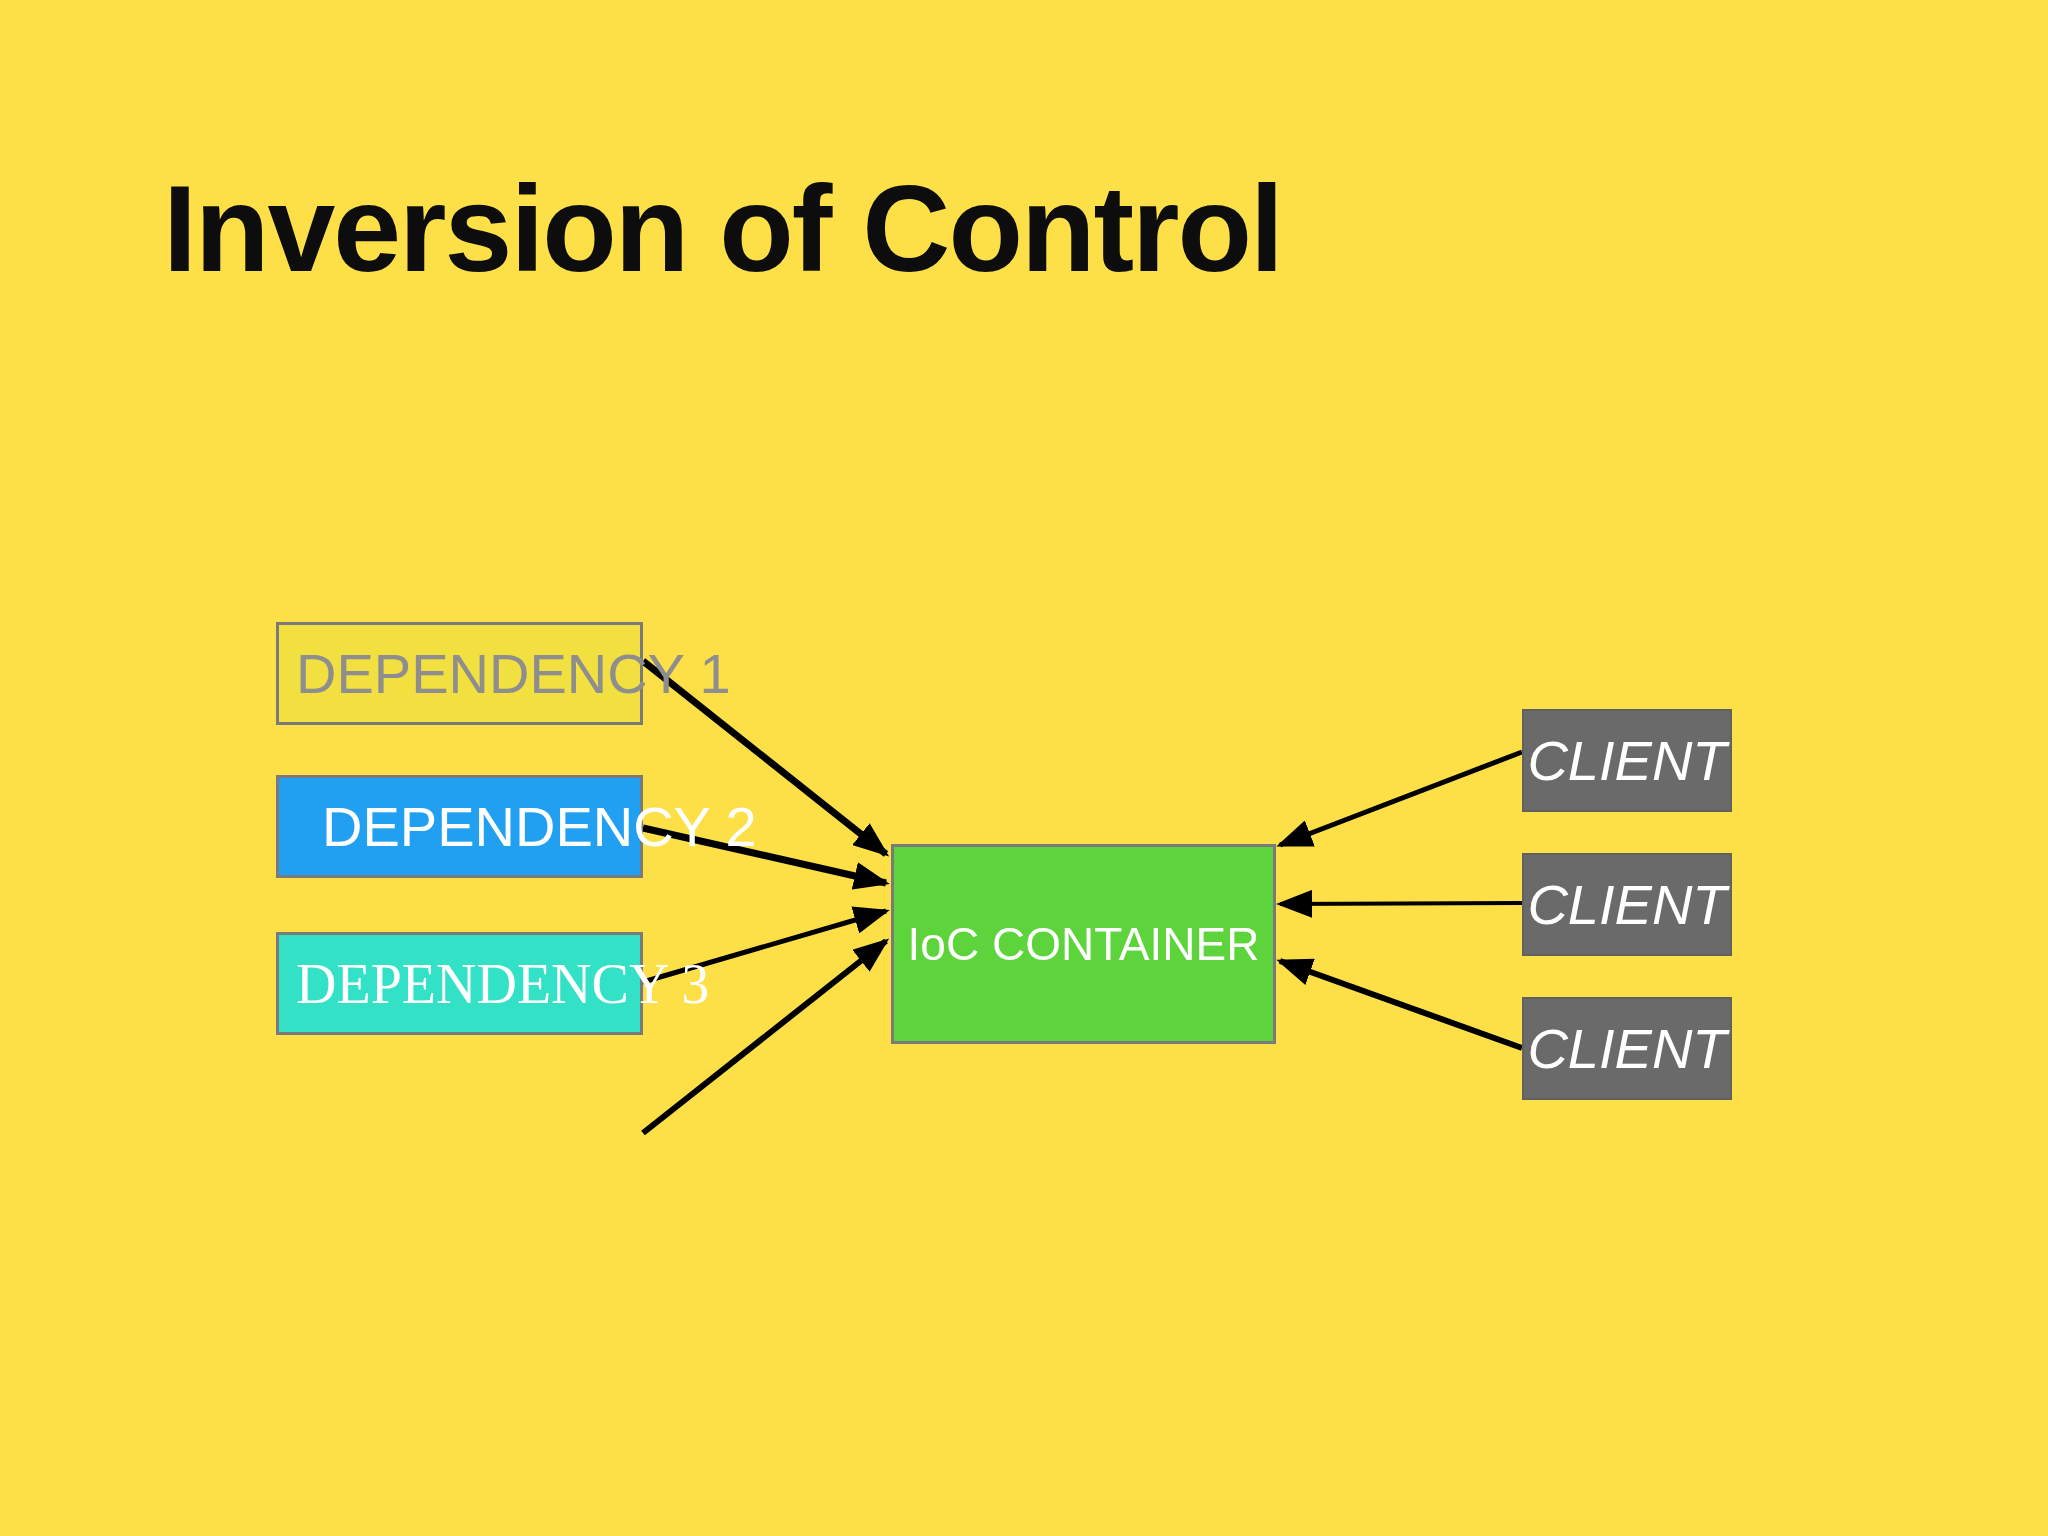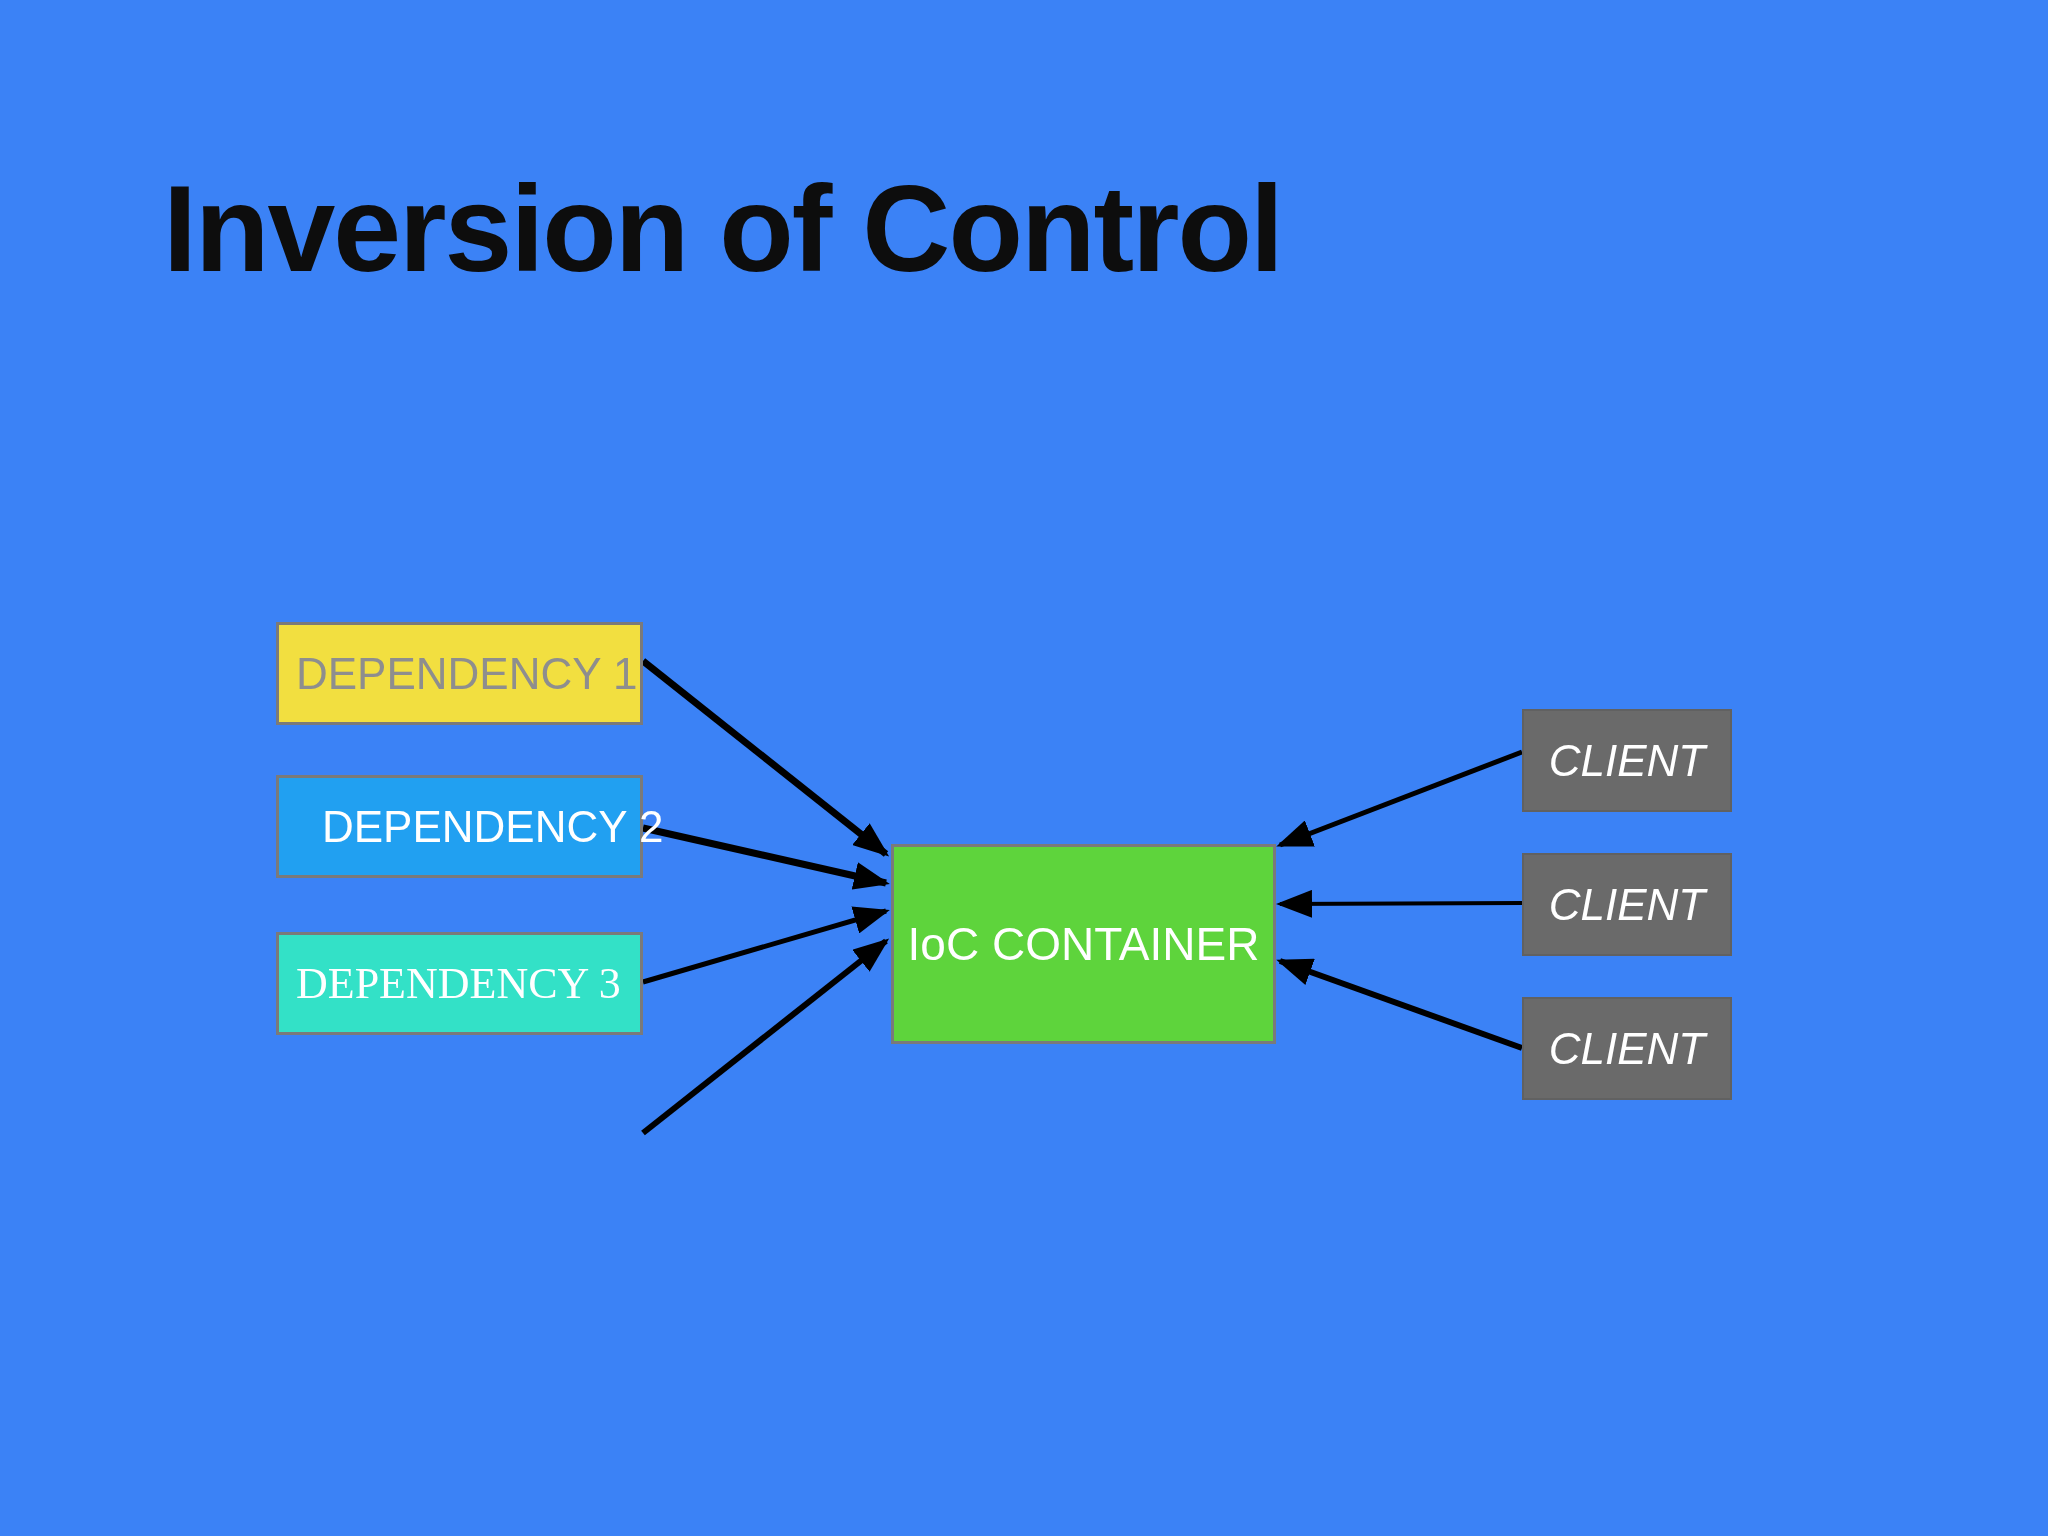--- a/index.html
+++ b/index.html
@@ -1,20 +1,20 @@
 <!DOCTYPE html>
 <html><head>
 <meta charset="utf-8">
 <style>
   html, body { margin: 0; padding: 0; background: #ffffff; }
   .slide {
     position: relative;
     width: 2048px;
     height: 1536px;
-    background: #3b82f6;
+    background: #fde047;
     font-family: "Liberation Sans", sans-serif;
     overflow: hidden;
   }
   .title {
     position: absolute;
     left: 163px;
     top: 168px;
     margin: 0;
     font-size: 122px;
     line-height: 1;
@@ -28,21 +28,21 @@
     left: 0; top: 0;
     width: 2048px;
     height: 1536px;
     pointer-events: none;
   }
   .box {
     position: absolute;
     box-sizing: border-box;
     display: flex;
     align-items: center;
-    font-size: 44px;
+    font-size: 56px;
     white-space: nowrap;
   }
   .dep {
     left: 276px;
     width: 367px;
     height: 103px;
     border: 3px solid #7a7a7a;
     padding-left: 17px;
     justify-content: flex-start;
   }

